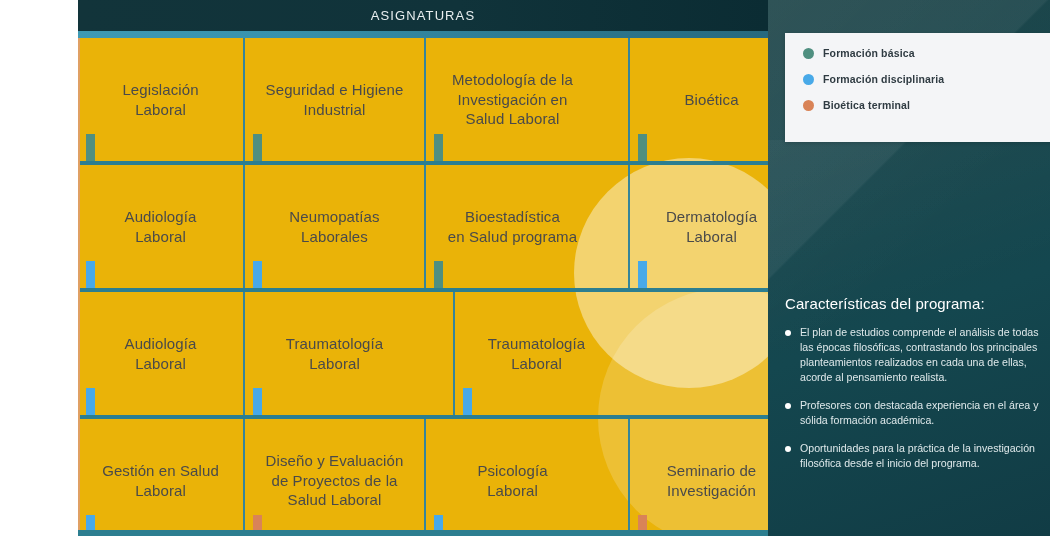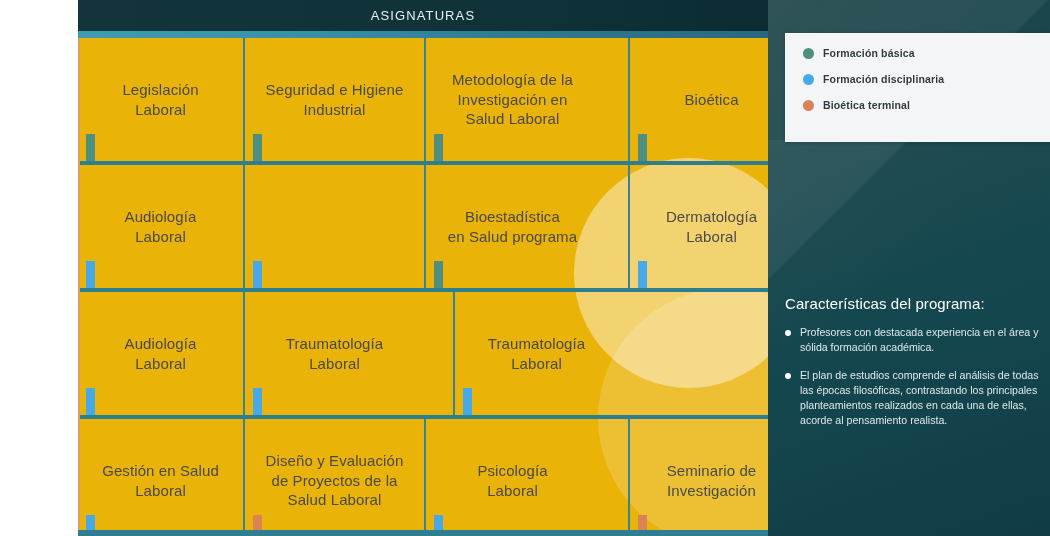--- a/index.html
+++ b/index.html
@@ -162,20 +162,22 @@
             <span class="cat-bar cat-basica"></span>
           </div>
         </div>
         <div class="row">
           <div class="cell c1">
             <span class="cell-label">Audiología
 Laboral</span>
             <span class="cat-bar cat-disciplinaria"></span>
           </div>
           <div class="cell c2">
+            <span class="cell-label">Neumopatías
+Laborales</span>
             <span class="cat-bar cat-disciplinaria"></span>
           </div>
           <div class="cell c3">
             <span class="cell-label">Bioestadística
 en Salud programa</span>
             <span class="cat-bar cat-basica"></span>
           </div>
           <div class="cell c4">
             <span class="cell-label">Dermatología
 Laboral</span>
@@ -251,23 +253,27 @@
             <span class="legend-text">Bioética terminal</span>
           </li>
         </ul>
     </div>
 
     <div class="features">
       <div class="features-title">Características del programa:</div>
       <ul class="feat-list" id="feat-list">
           <li class="feat-item">
             <span class="feat-bullet"></span>
-            <span class="feat-text">Profesores con destacada experiencia en el área y sólida formación académica.</span>
+            <span class="feat-text">El plan de estudios comprende el análisis de todas las épocas filosóficas, contrastando los principales planteamientos realizados en cada una de ellas, acorde al pensamiento realista.</span>
           </li>
           <li class="feat-item">
             <span class="feat-bullet"></span>
-            <span class="feat-text">El plan de estudios comprende el análisis de todas las épocas filosóficas, contrastando los principales planteamientos realizados en cada una de ellas, acorde al pensamiento realista.</span>
+            <span class="feat-text">Profesores con destacada experiencia en el área y sólida formación académica.</span>
+          </li>
+          <li class="feat-item">
+            <span class="feat-bullet"></span>
+            <span class="feat-text">Oportunidades para la práctica de la investigación filosófica desde el inicio del programa.</span>
           </li>
         </ul>
     </div>
   </div>
 
 </div>
 
 </body></html>

